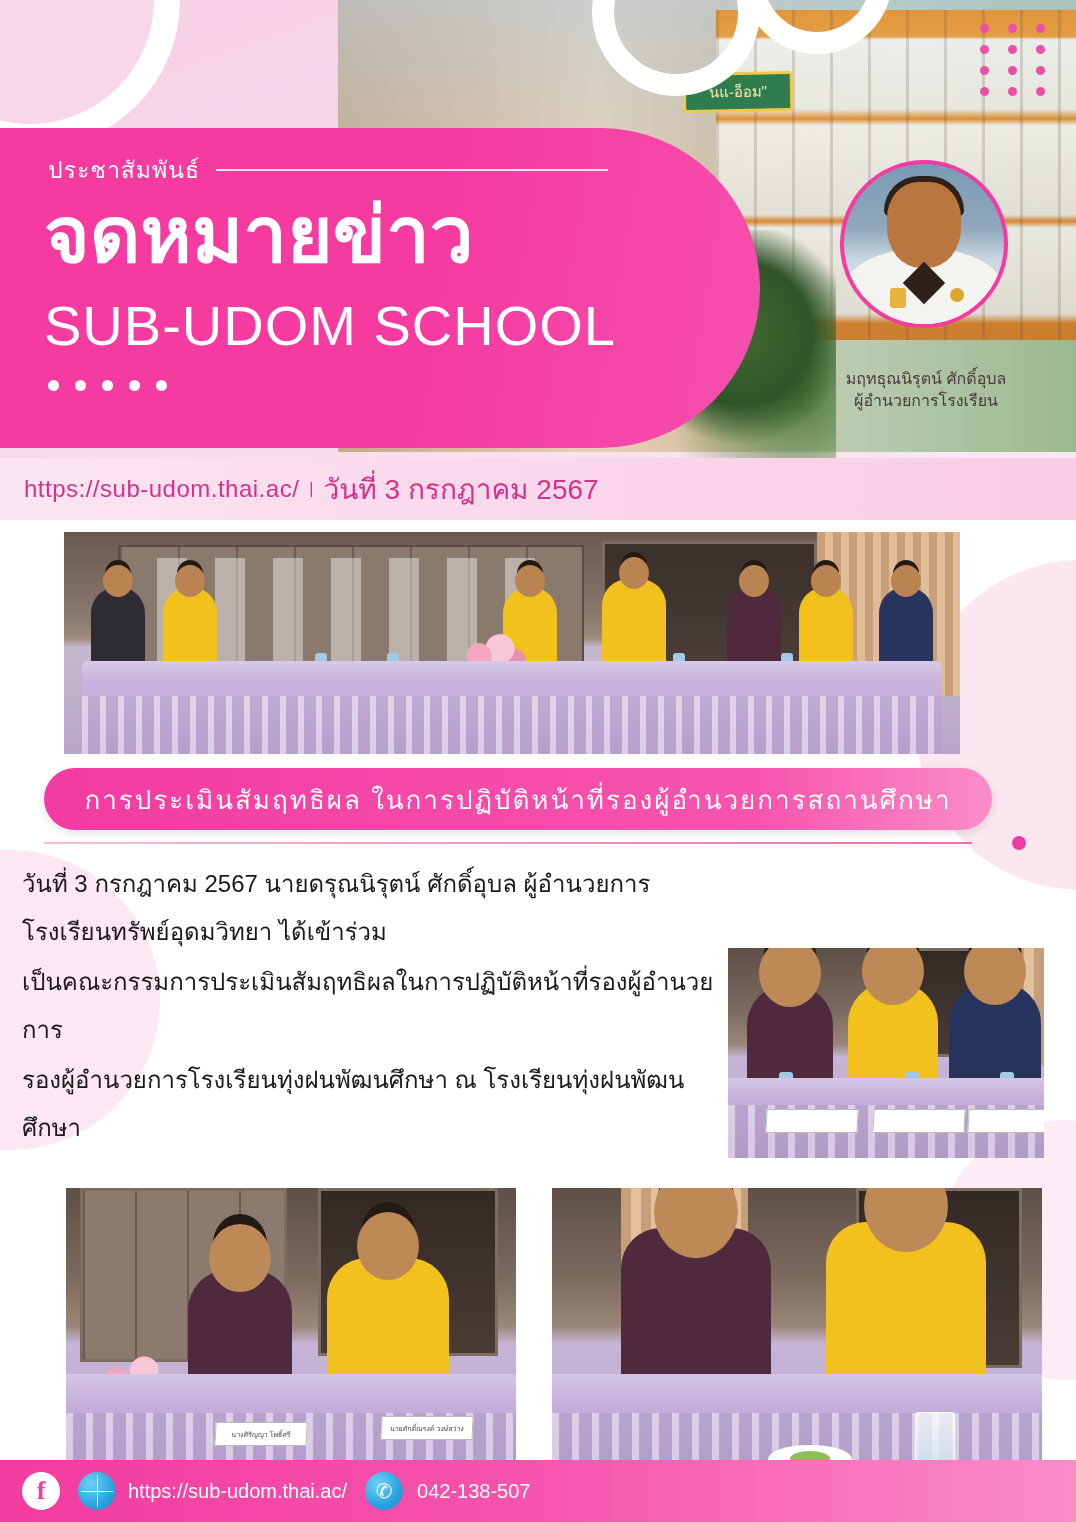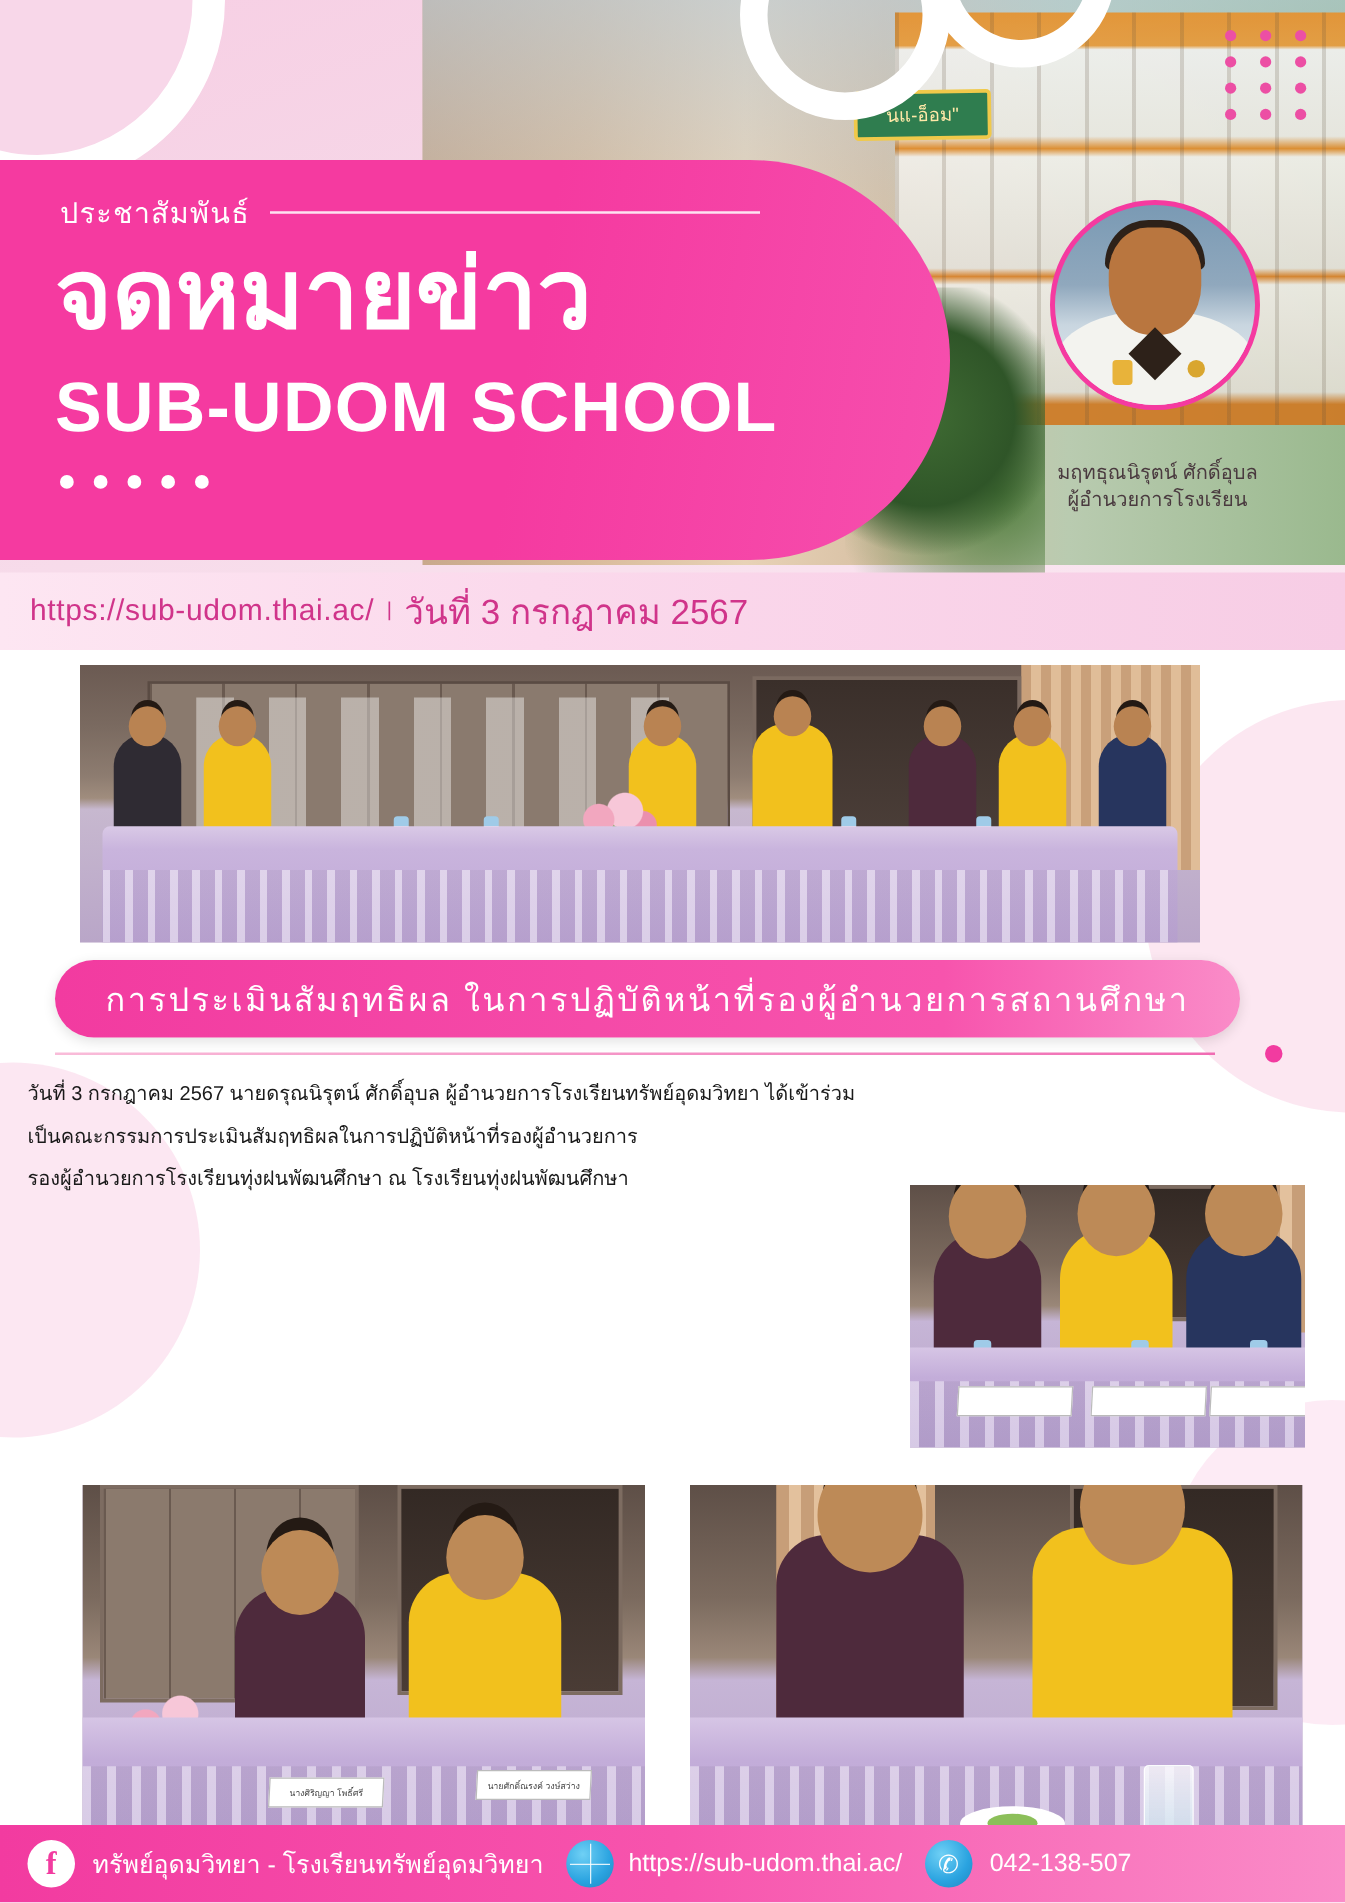--- a/index.html
+++ b/index.html
@@ -91,21 +91,21 @@
   .eyebrow {
     font-size: 23px; letter-spacing: 1px; color: #ffffff; white-space: nowrap;
   }
   .eyebrow-line { flex: 1; height: 2px; background: rgba(255,255,255,0.85); }
   .title-th {
     position: absolute; left: 44px; top: 68px;
     font-size: 78px; line-height: 1.0; font-weight: bold; color: #ffffff;
   }
   .title-en {
     position: absolute; left: 44px; top: 170px;
-    font-size: 56px; line-height: 1.0; font-weight: bold; letter-spacing: 1px; color: #ffffff;
+    font-size: 56px; line-height: 1.0; font-weight: normal; letter-spacing: 1px; color: #ffffff;
   }
   .dots-row {
     position: absolute; left: 48px; top: 252px; display: flex; gap: 16px;
   }
   .dots-row i { width: 11px; height: 11px; border-radius: 50%; background: #ffffff; display: block; }
 
   
   .portrait-wrap {
     position: absolute; left: 840px; top: 160px; width: 168px; height: 168px;
     border-radius: 50%; border: 4px solid #f53aa0; overflow: hidden;
@@ -253,21 +253,21 @@
     background: linear-gradient(to right, #f9bcd9, #f06cb3);
   }
   .banner-dot {
     position: absolute; left: 1012px; top: 316px; width: 14px; height: 14px;
     border-radius: 50%; background: #f23ba0;
   }
 
   
   .article {
     position: absolute; left: 22px; top: 340px; width: 700px;
-    font-size: 16px; line-height: 2.0; color: #1a1a1a;
+    font-size: 24px; line-height: 2.0; color: #1a1a1a;
   }
   .article p { margin: 0 0 2px 0; }
 
   
   .photo2 { left: 728px; top: 428px; width: 316px; height: 210px; }
   
   .photo3 { left: 66px; top: 668px; width: 450px; height: 300px; }
   
   .photo4 { left: 552px; top: 668px; width: 490px; height: 300px; }
 
@@ -517,18 +517,17 @@
         <div class="head" style="width:84px;height:92px;top:-62px;"></div>
       </div>
     <div class="cu-table"></div>
     <div class="glass" style="left:74%;"></div>
     <div class="plate" style="left:44%;"></div>
   </div>
 </div>
 
 <div class="footer">
   <div class="fb-icon">f</div>
-  <div class="f-text">ทรัพย์อุดมวิทยา - โรงเรียนทรัพย์อุดมวิทยา</div>
   <div class="globe-icon"></div>
   <div class="f-link">https://sub-udom.thai.ac/</div>
   <div class="phone-icon">✆</div>
   <div class="f-phone">042-138-507</div>
 </div>
 
 </body></html>

